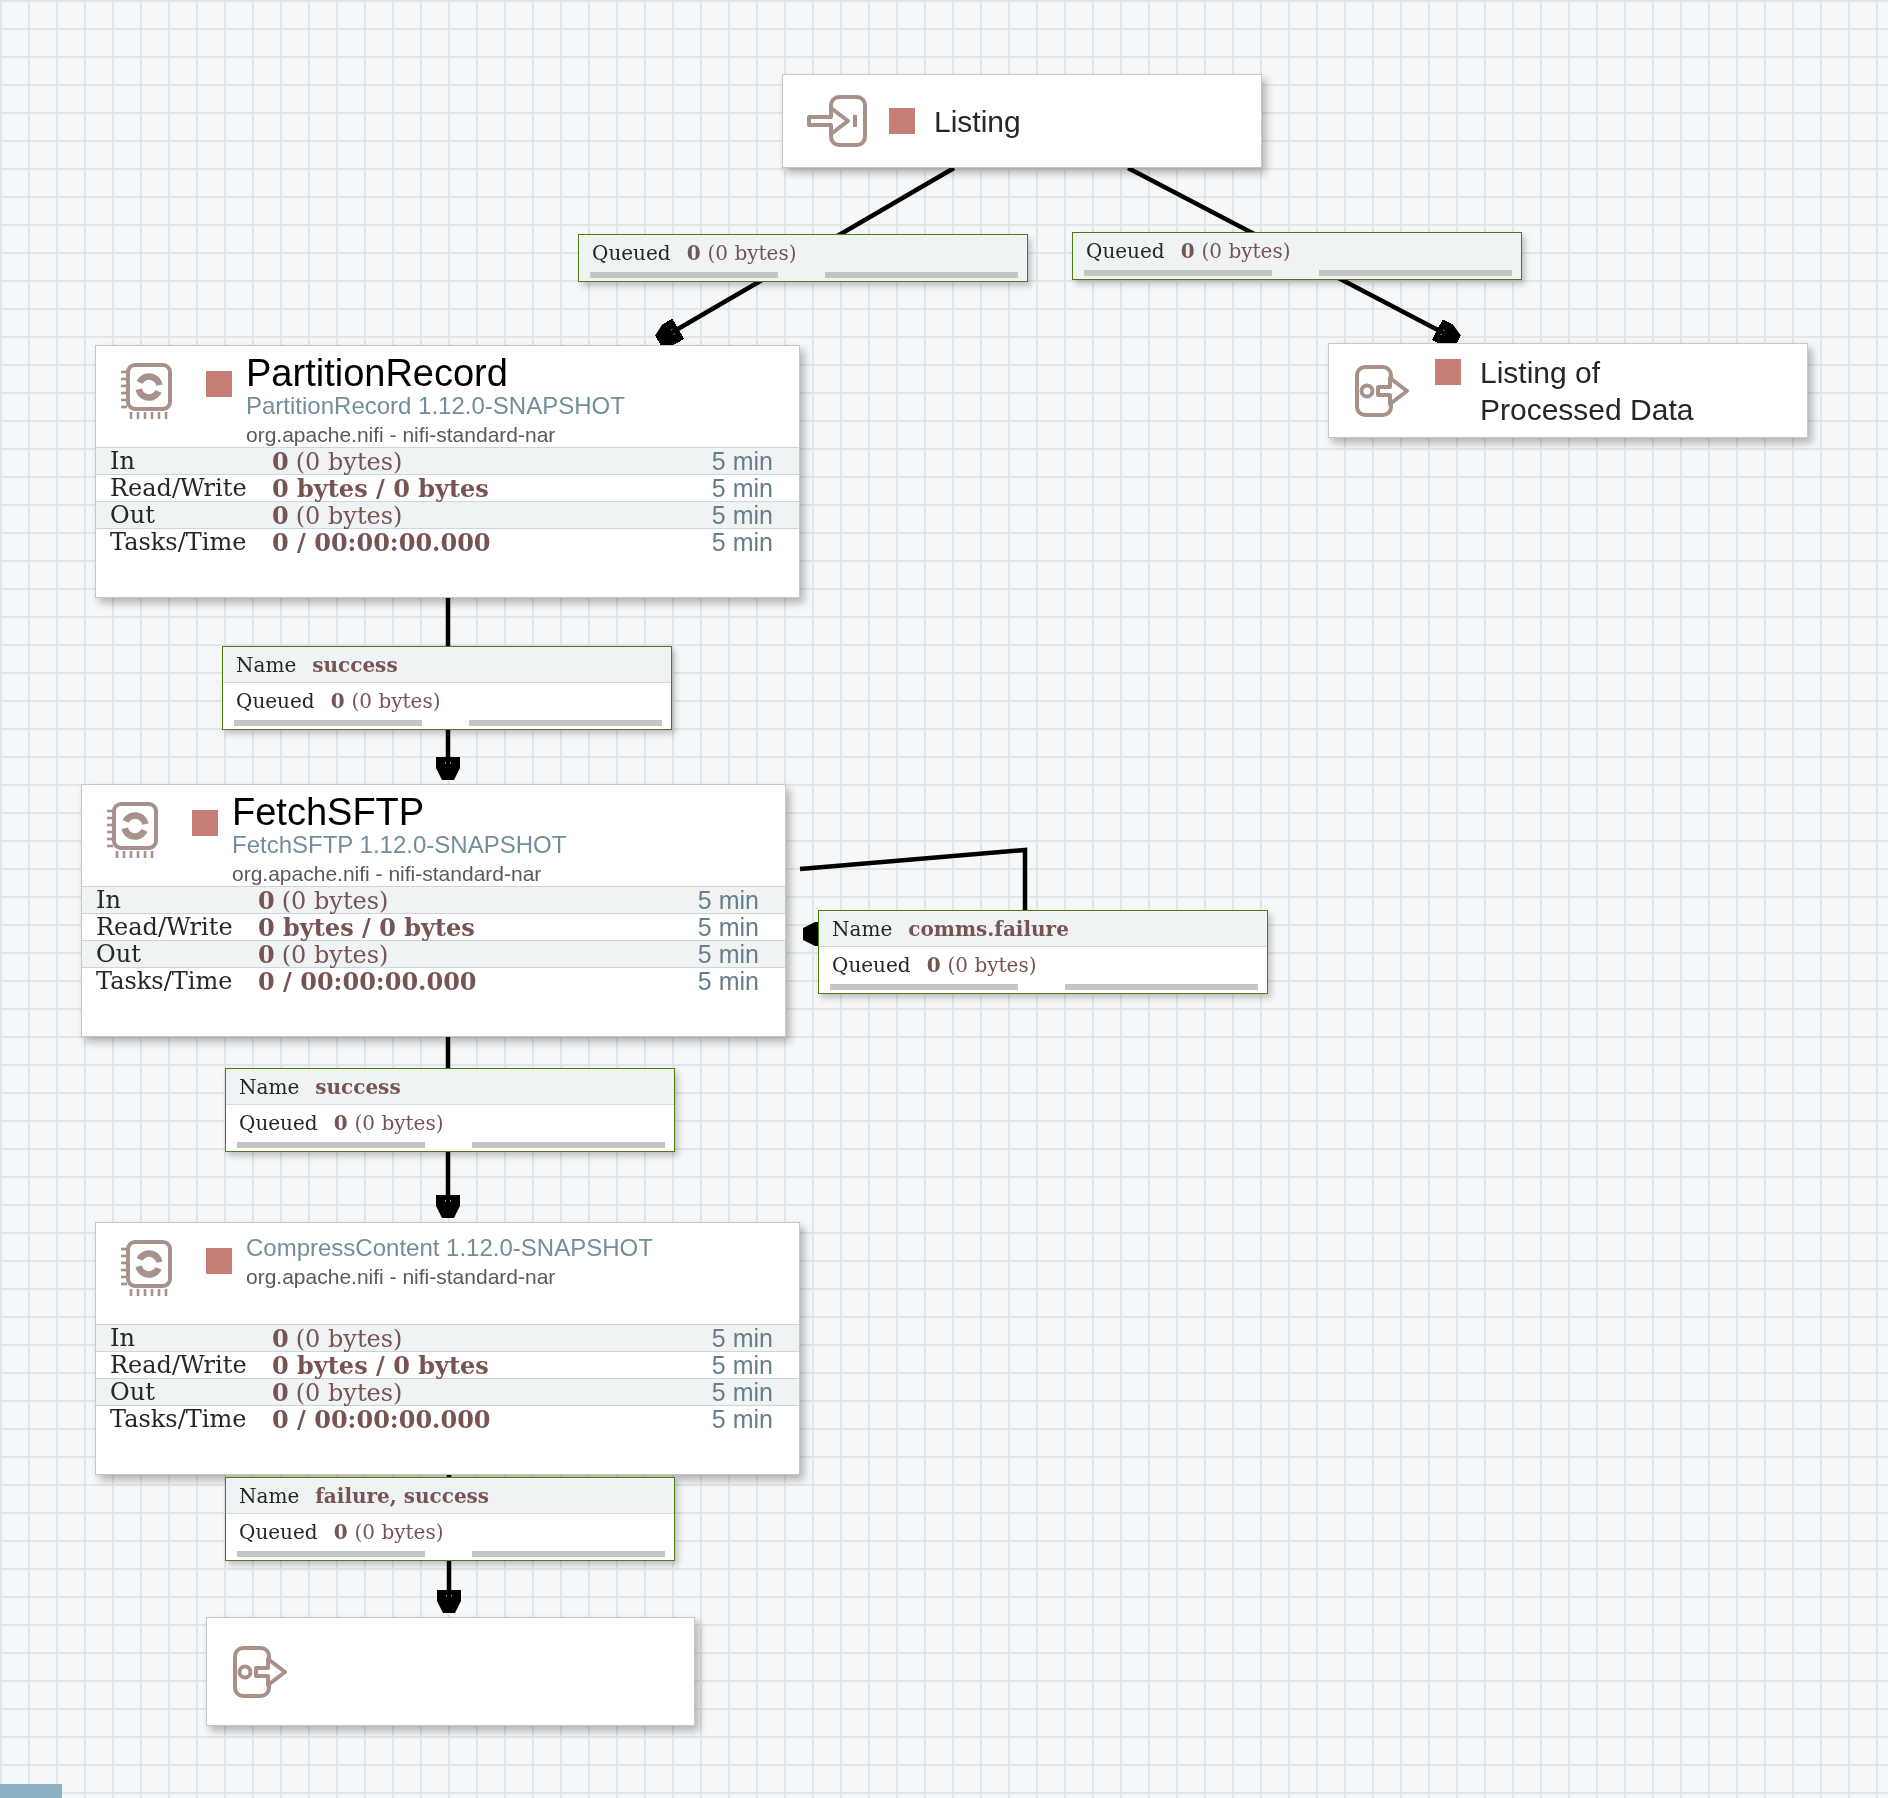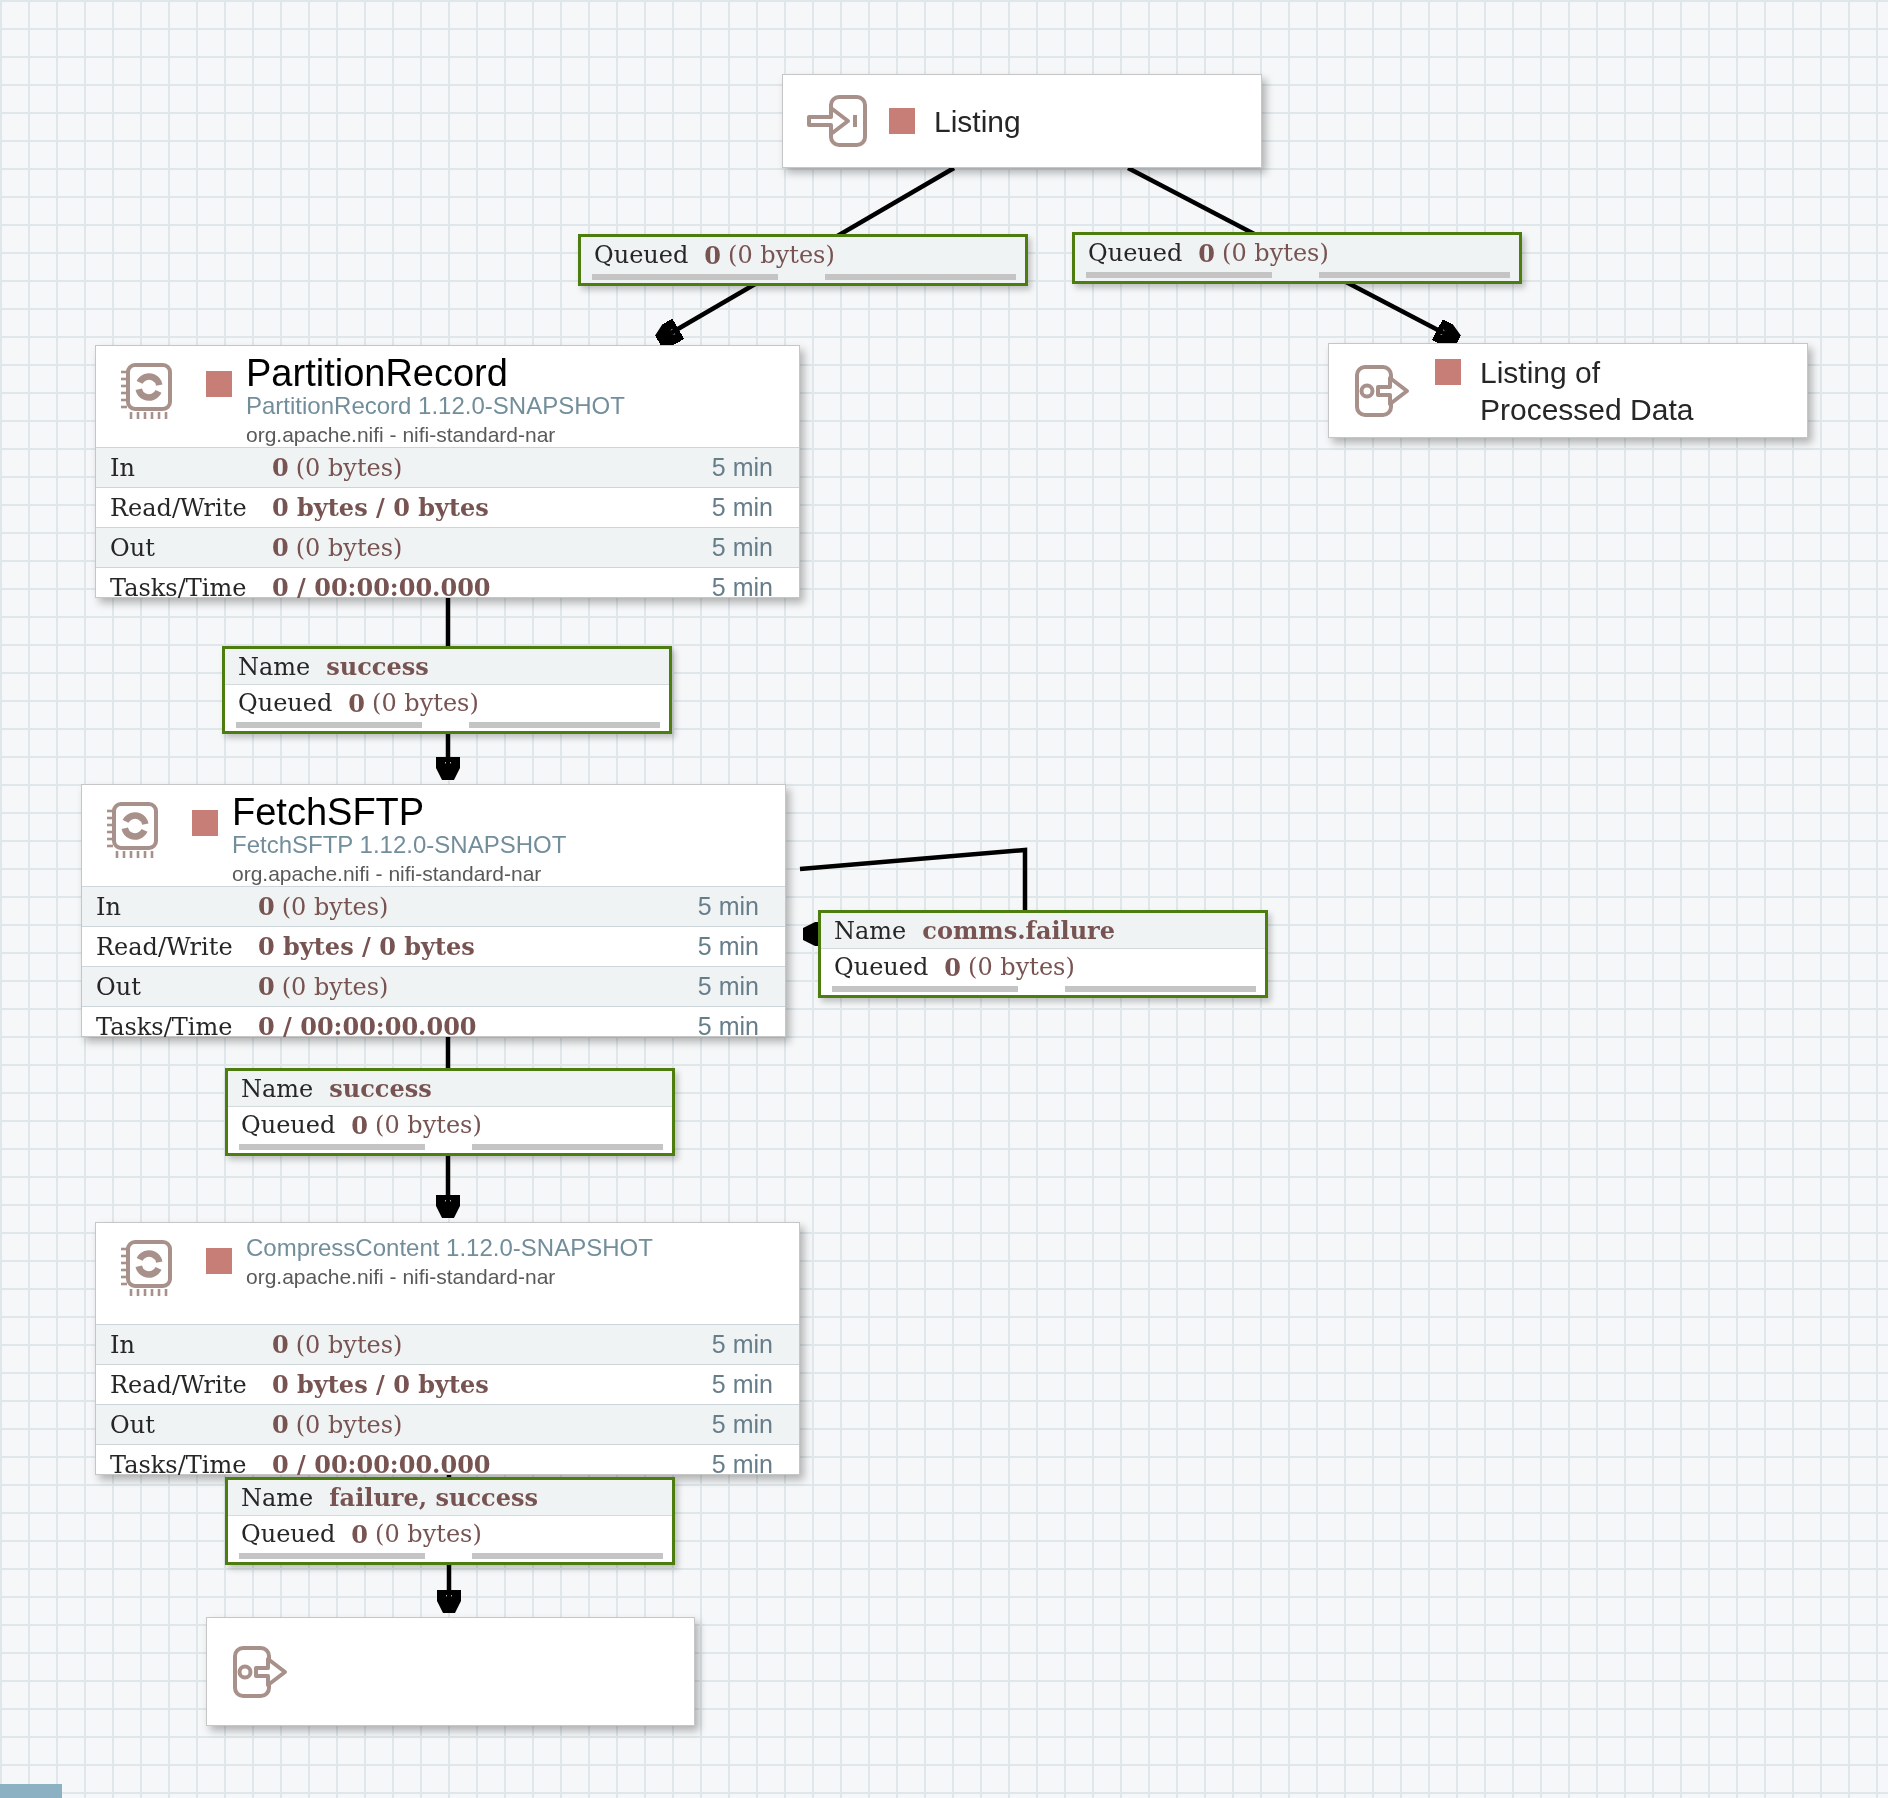--- a/index.html
+++ b/index.html
@@ -36,38 +36,38 @@
   
   .processor { width:705px; height:253px; }
   .proc-head { position:relative; height:101px; }
   .proc-icon { position:absolute; left:22px; top:17px; }
   .proc-square { position:absolute; left:110px; top:25px; }
   .proc-titles { position:absolute; left:150px; top:10px; }
   .proc-name { font-size:38px; line-height:35px; font-weight:500; color:#000000; white-space:nowrap; }
   .proc-version { font-size:24px; line-height:30px; color:#728e9b; white-space:nowrap; }
   .proc-bundle { font-size:21px; line-height:27px; color:#595959; white-space:nowrap; }
   .stat-row {
-    height:40px; display:flex; align-items:center;
+    height:27px; display:flex; align-items:center;
     padding:0 26px 0 14px; border-top:1px solid #ccd6da;
     font-family:"DejaVu Serif", serif; font-size:24px;
   }
   .stat-row.odd { background:#f0f3f4; }
   .stat-label { width:162px; color:#262626; flex:0 0 auto; }
   .stat-value { flex:1 1 auto; color:#775351; white-space:nowrap; }
   .stat-value b { font-weight:700; }
   .stat-value .rest { margin-left:7px; }
   .stat-window { font-family:"Liberation Sans", sans-serif; font-size:25px; color:#667d8a; flex:0 0 auto; }
 
   
   .conn-label {
     position:absolute; width:450px; background:#fff;
-    border:3px solid #4d7c0f;
+    border:1px solid #4d7c0f;
     box-shadow:3px 4px 6px rgba(0,0,0,0.22);
     z-index:3;
-    font-family:"DejaVu Serif", serif; font-size:24px;
+    font-family:"DejaVu Serif", serif; font-size:20px;
   }
   .conn-row { height:36px; display:flex; align-items:center; padding:0 13px; white-space:nowrap; }
   .conn-row.gray { background:#f0f3f4; border-bottom:1px solid #d3dbdf; }
   .conn-key { color:#262626; }
   .conn-strong { color:#775351; font-weight:700; margin-left:16px; }
   .conn-rest { color:#775351; margin-left:7px; }
   .conn-bars { position:relative; height:10px; }
   .bar { position:absolute; bottom:3px; height:6px; background:#c4c4c4; }
   .bar.left { left:11px; width:42%; }
   .bar.right { left:55%; right:9px; }

